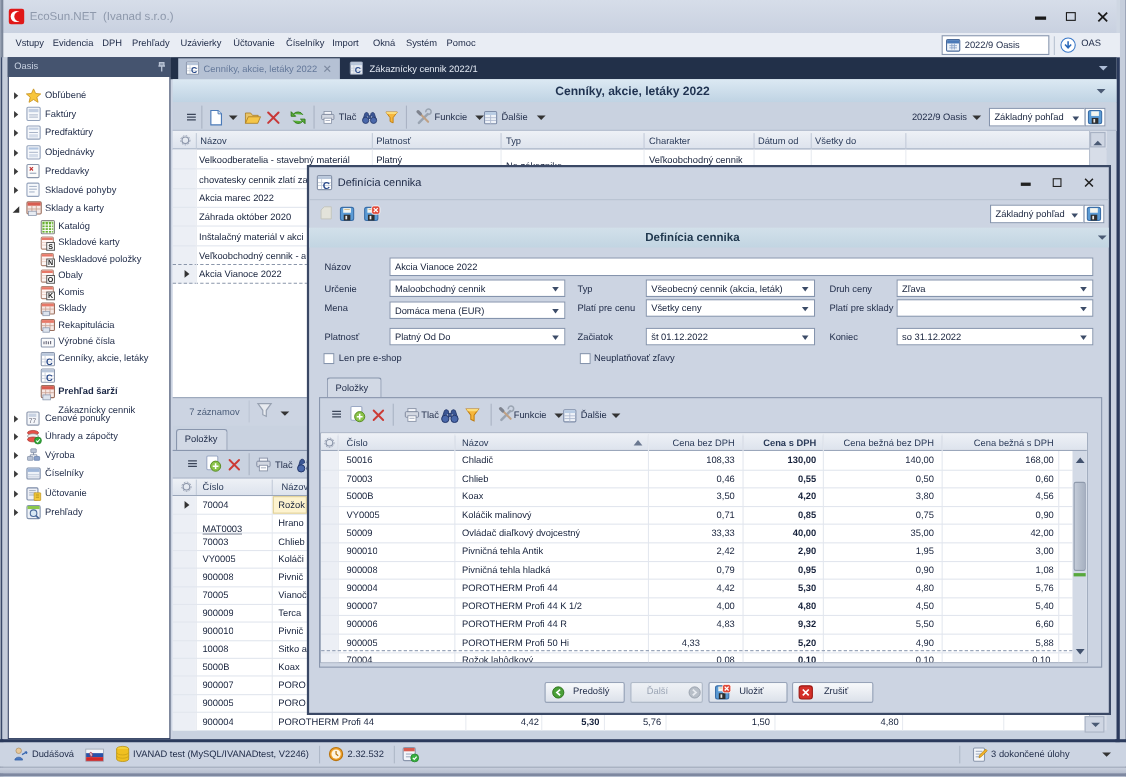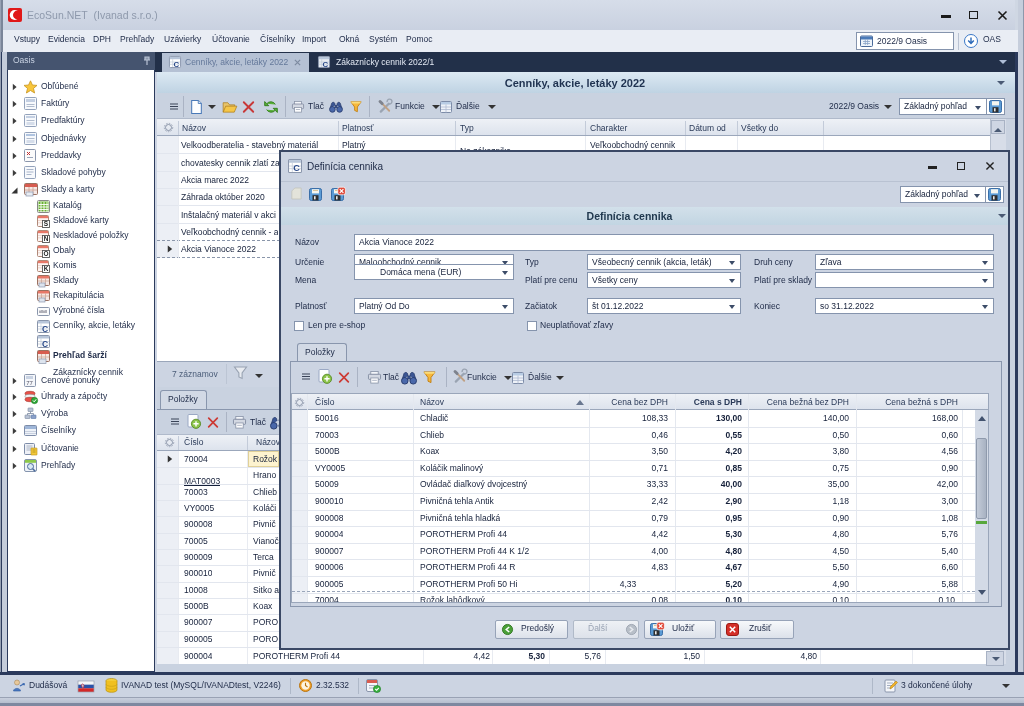--- a/index.html
+++ b/index.html
@@ -654,21 +654,21 @@
     </div>
 <div class="lbl" style="left:525px;top:257px;">Typ</div>
 <div class="in dd" style="left:587px;top:254px;width:154px;height:16px;">
       <span>Všeobecný cennik (akcia, leták)</span>
     </div>
 <div class="lbl" style="left:754px;top:257px;">Druh ceny</div>
 <div class="in dd" style="left:815px;top:254px;width:179px;height:16px;">
       <span>Zľava</span>
     </div>
 <div class="lbl" style="left:295px;top:275px;">Mena</div>
-<div class="in dd" style="left:354px;top:264px;width:160px;height:16px;padding-left:21px;">
+<div class="in dd" style="left:354px;top:274px;width:160px;height:16px;">
       <span>Domáca mena (EUR)</span>
     </div>
 <div class="lbl" style="left:525px;top:275px;">Platí pre cenu</div>
 <div class="in dd" style="left:587px;top:272px;width:154px;height:16px;">
       <span>Všetky ceny</span>
     </div>
 <div class="lbl" style="left:754px;top:275px;">Platí pre sklady</div>
 <div class="in dd" style="left:815px;top:272px;width:179px;height:16px;">
       <span></span>
     </div>
@@ -809,21 +809,21 @@
 <div class="cell" style="left:315px;top:479px;">50009</div>
 <div class="cell" style="left:420px;top:479px;">Ovládač diaľkový dvojcestný</div>
 <div class="num" style="left:588px;top:479px;width:80px;">33,33</div>
 <div class="num" style="left:662px;top:479px;width:80px;font-weight:bold;">40,00</div>
 <div class="num" style="left:769px;top:479px;width:80px;">35,00</div>
 <div class="num" style="left:878px;top:479px;width:80px;">42,00</div>
 <div class="cell" style="left:315px;top:496px;">900010</div>
 <div class="cell" style="left:420px;top:496px;">Pivničná tehla Antik</div>
 <div class="num" style="left:588px;top:496px;width:80px;">2,42</div>
 <div class="num" style="left:662px;top:496px;width:80px;font-weight:bold;">2,90</div>
-<div class="num" style="left:769px;top:496px;width:80px;">1,18</div>
+<div class="num" style="left:769px;top:496px;width:80px;">1,95</div>
 <div class="num" style="left:878px;top:496px;width:80px;">3,00</div>
 <div class="cell" style="left:315px;top:513px;">900008</div>
 <div class="cell" style="left:420px;top:513px;text-align:center;">Pivničná tehla hladká</div>
 <div class="num" style="left:588px;top:513px;width:80px;">0,79</div>
 <div class="num" style="left:662px;top:513px;width:80px;font-weight:bold;">0,95</div>
 <div class="num" style="left:769px;top:513px;width:80px;">0,90</div>
 <div class="num" style="left:878px;top:513px;width:80px;">1,08</div>
 <div class="cell" style="left:315px;top:529px;">900004</div>
 <div class="cell" style="left:420px;top:529px;">POROTHERM Profi 44</div>
 <div class="num" style="left:588px;top:529px;width:80px;">4,42</div>
@@ -832,21 +832,21 @@
 <div class="num" style="left:878px;top:529px;width:80px;">5,76</div>
 <div class="cell" style="left:315px;top:546px;">900007</div>
 <div class="cell" style="left:420px;top:546px;">POROTHERM Profi 44 K 1/2</div>
 <div class="num" style="left:588px;top:546px;width:80px;">4,00</div>
 <div class="num" style="left:662px;top:546px;width:80px;font-weight:bold;">4,80</div>
 <div class="num" style="left:769px;top:546px;width:80px;">4,50</div>
 <div class="num" style="left:878px;top:546px;width:80px;">5,40</div>
 <div class="cell" style="left:315px;top:562px;">900006</div>
 <div class="cell" style="left:420px;top:562px;">POROTHERM Profi 44 R</div>
 <div class="num" style="left:588px;top:562px;width:80px;">4,83</div>
-<div class="num" style="left:662px;top:562px;width:80px;font-weight:bold;">4,67</div>
+<div class="num" style="left:662px;top:562px;width:80px;font-weight:bold;">9,32</div>
 <div class="num" style="left:769px;top:562px;width:80px;">5,50</div>
 <div class="num" style="left:878px;top:562px;width:80px;">6,60</div>
 <div class="cell" style="left:315px;top:579px;">900005</div>
 <div class="cell" style="left:420px;top:579px;">POROTHERM Profi 50 Hi</div>
 <div class="num" style="left:588px;top:579px;width:80px;text-align:center;">4,33</div>
 <div class="num" style="left:662px;top:579px;width:80px;font-weight:bold;">5,20</div>
 <div class="num" style="left:769px;top:579px;width:80px;">4,90</div>
 <div class="num" style="left:878px;top:579px;width:80px;">5,88</div>
 <div class="abs" style="left:292px;top:592px;width:683px;height:10px;overflow:hidden;">
 <div class="cell" style="left:23px;top:3px;position:absolute;">70004</div>

